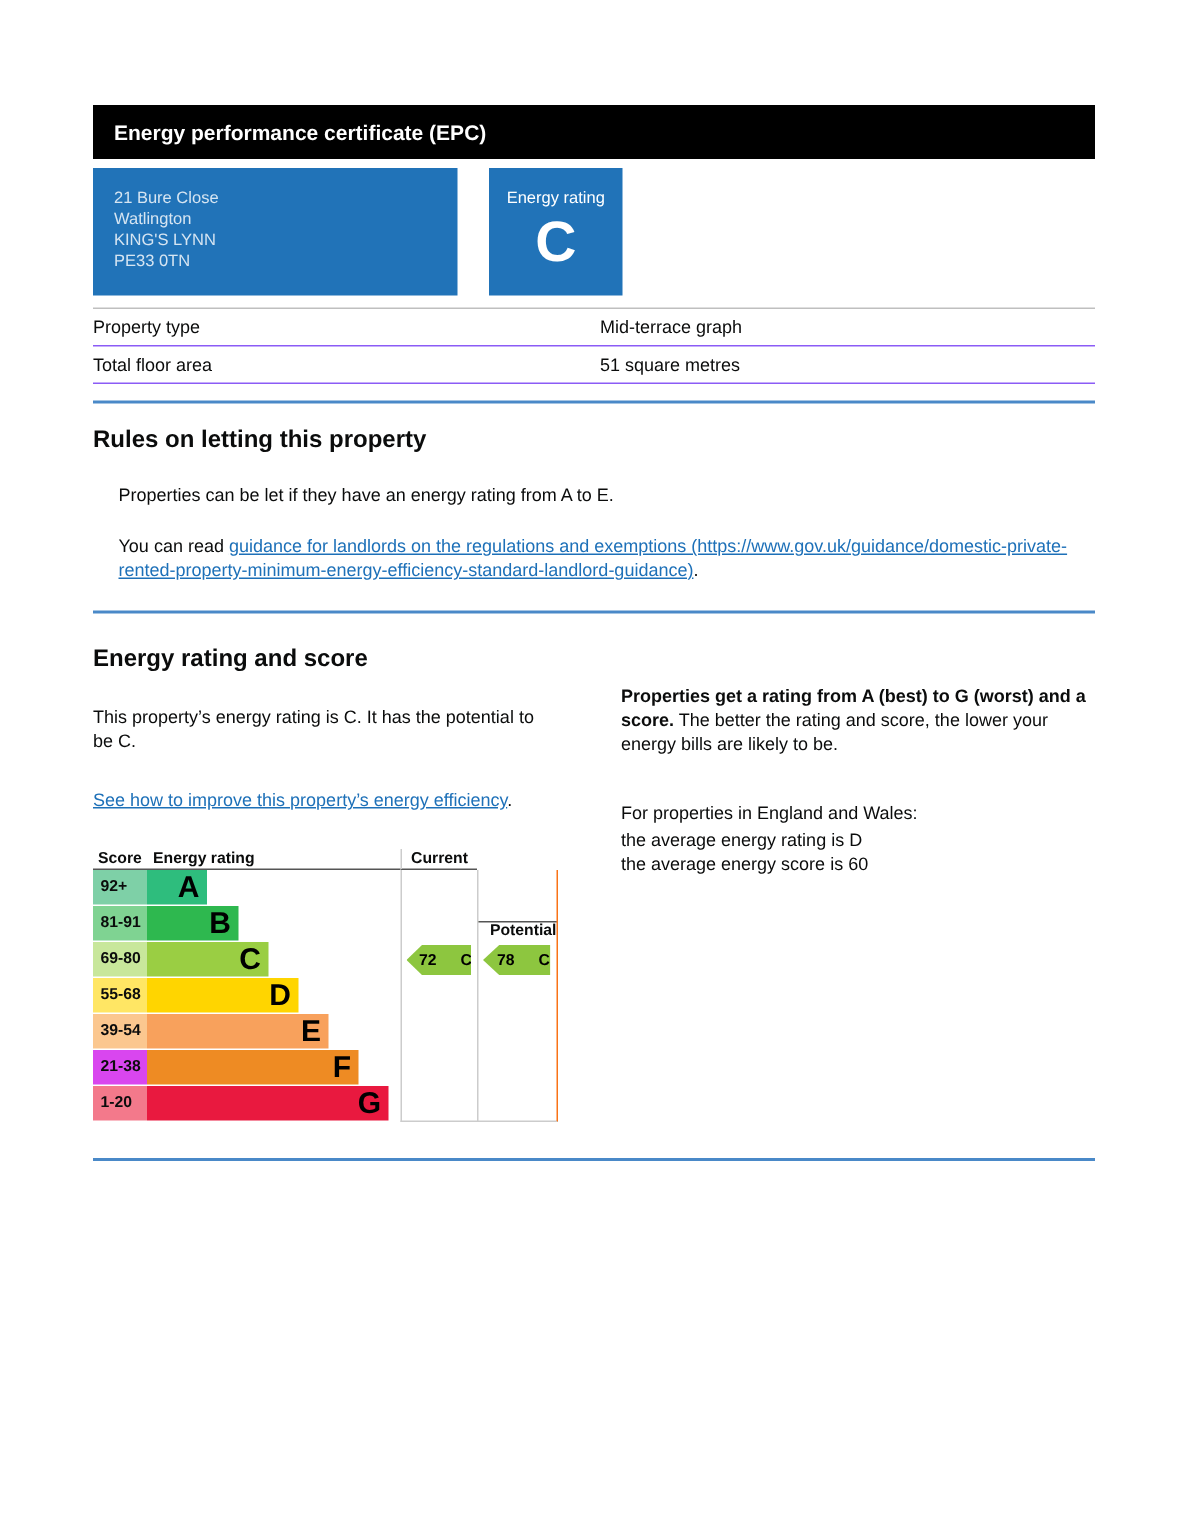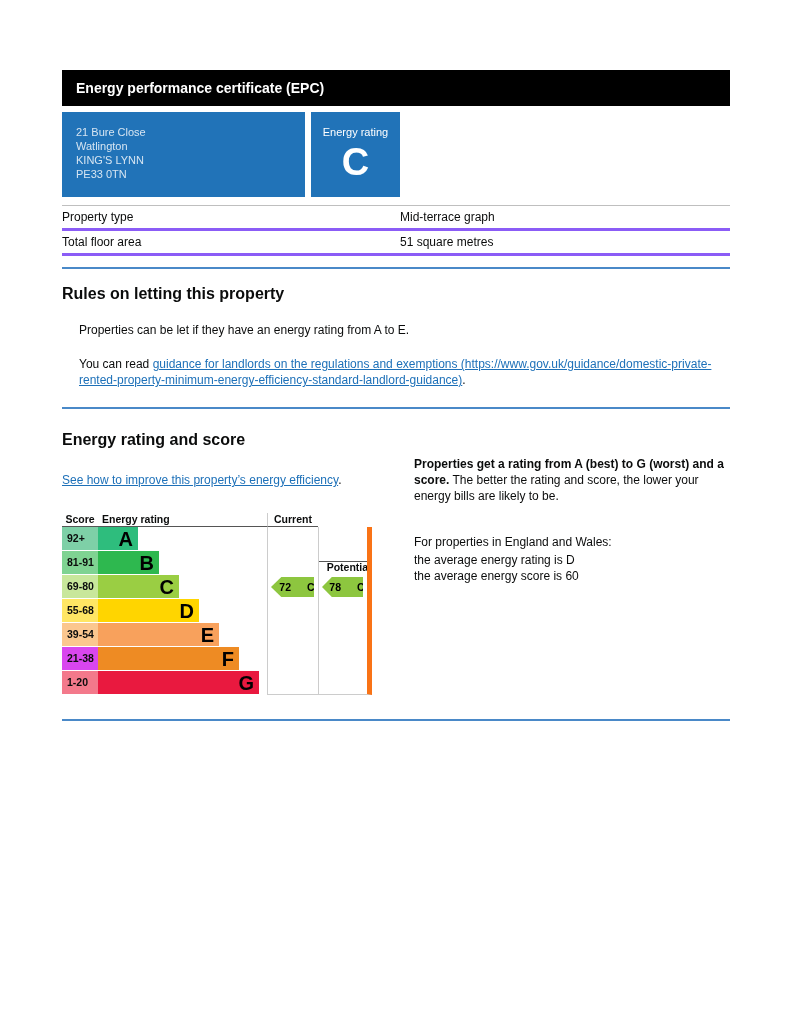--- a/index.html
+++ b/index.html
@@ -13,34 +13,34 @@
   .content { position: absolute; left: 62px; top: 70px; width: 668px; }
 
   
   .banner {
     height: 36px; background: #000; color: #fff;
     display: flex; align-items: center; padding-left: 14px;
   }
   .banner h1 { margin: 0; font-size: 14px; line-height: 17px; font-weight: bold; }
 
   
-  .summary-row { margin-top: 6px; display: flex; gap: 6px; height: 85px; }
+  .summary-row { margin-top: 6px; display: flex; gap: 21px; height: 85px; }
   .blue-box { background: var(--blue, #2173b8); color: #fff; }
   .address-box { width: 243px; padding: 13px 10px 0 14px; font-size: 11px; line-height: 14px; color: #d6e5f2; }
   .rating-box { width: 89px; text-align: center; }
   .rating-box .rating-label { font-size: 11px; margin-top: 12px; }
   .rating-box .rating-letter { font-size: 38px; line-height: 42px; font-weight: bold; margin-top: 1px; }
   .meta-stack { flex: 1; display: flex; flex-direction: column; gap: 5px; }
   .meta-box { flex: 1; display: flex; align-items: center; padding-left: 20px; font-size: 11px; }
   .meta-box .meta-label { width: 111px; }
   .meta-box .meta-value { font-weight: bold; }
 
   
   .prop-table { margin-top: 8px; border-top: 1px solid #bfbfbf; }
-  .prop-row { display: flex; align-items: center; height: 25px; border-bottom: 3px solid #8b5cf6; }
+  .prop-row { display: flex; align-items: center; height: 25px; border-bottom: 1px solid #8b5cf6; }
   .prop-row .prop-label { width: 338px; }
 
   .divider { margin-top: 11px; height: 2px; background: var(--divider, #4a89c8); border: 0; }
   .divider.d2 { margin-top: 19px; }
   .divider.d3 { margin-top: 24px; }
 
   
   h2 { font-size: 16px; line-height: 19px; font-weight: bold; margin: 15px 0 0 0; }
   .rules p { margin: 17px; }
   .rules .p1 { margin-top: 19px; }
@@ -72,21 +72,21 @@
   .epc-h.h-rating { grid-column: 2; padding-left: 4px; }
   .epc-h.h-current { grid-column: 3; text-align: center; border-left: 1px solid #ccc; }
   .epc-h.h-potential { grid-column: 4; text-align: right; border-left: 1px solid #84cc16; border-right: 1px solid #ccc; margin-top: 48px; }
   .epc-score-cell { padding-left: 5px; line-height: 23px; border-bottom: 1px solid #fff; }
   .epc-bar-cell { border-bottom: 1px solid #fff; }
   .epc-bar {
     height: 100%; display: flex; align-items: center; justify-content: flex-end;
     padding-right: 5px; font-size: 20px; font-weight: bold; color: #000;
   }
   .epc-col { grid-row: 2 / 9; position: relative; border-left: 1px solid #ccc; border-bottom: 1px solid #ccc; }
-  .epc-col.pot { border-right: 5px solid #f97316; padding-left: 36px; }
+  .epc-col.pot { border-right: 1px solid #f97316; padding-left: 36px; }
   .epc-arrow {
     position: absolute; top: 50px; left: 3px; right: 4px; height: 20px;
     clip-path: polygon(0 50%, 24% 0, 100% 0, 100% 100%, 24% 100%);
     display: flex; align-items: center; justify-content: center;
     gap: 16px; padding-left: 9px; color: #000;
   }
 </style>
 </head>
 <body>
 
@@ -126,20 +126,21 @@
     <h2>Rules on letting this property</h2>
     <p class="p1">Properties can be let if they have an energy rating from A to E.</p>
     <p class="p2"><span>You can read </span><a href="#">guidance for landlords on the regulations and exemptions (https://www.gov.uk/guidance/domestic-private-rented-property-minimum-energy-efficiency-standard-landlord-guidance)</a><span>.</span></p>
   </div>
 
   <hr class="divider d2">
 
   <div class="columns">
     <div class="col-left">
       <h2>Energy rating and score</h2>
+      <p class="p1">This property’s energy rating is C. It has the potential to be C.</p>
       <p class="improve"><a href="#">See how to improve this property’s energy efficiency</a><span>.</span></p>
 
       <div class="epc-chart">
         <div class="epc-h h-score">Score</div>
         <div class="epc-h h-rating">Energy rating</div>
         <div class="epc-h h-current">Current</div>
         <div class="epc-h h-potential">Potential</div>
 
         <div class="epc-col cur" style="grid-column:3">
           <div class="epc-arrow" style="background: rgb(141, 198, 63);">

